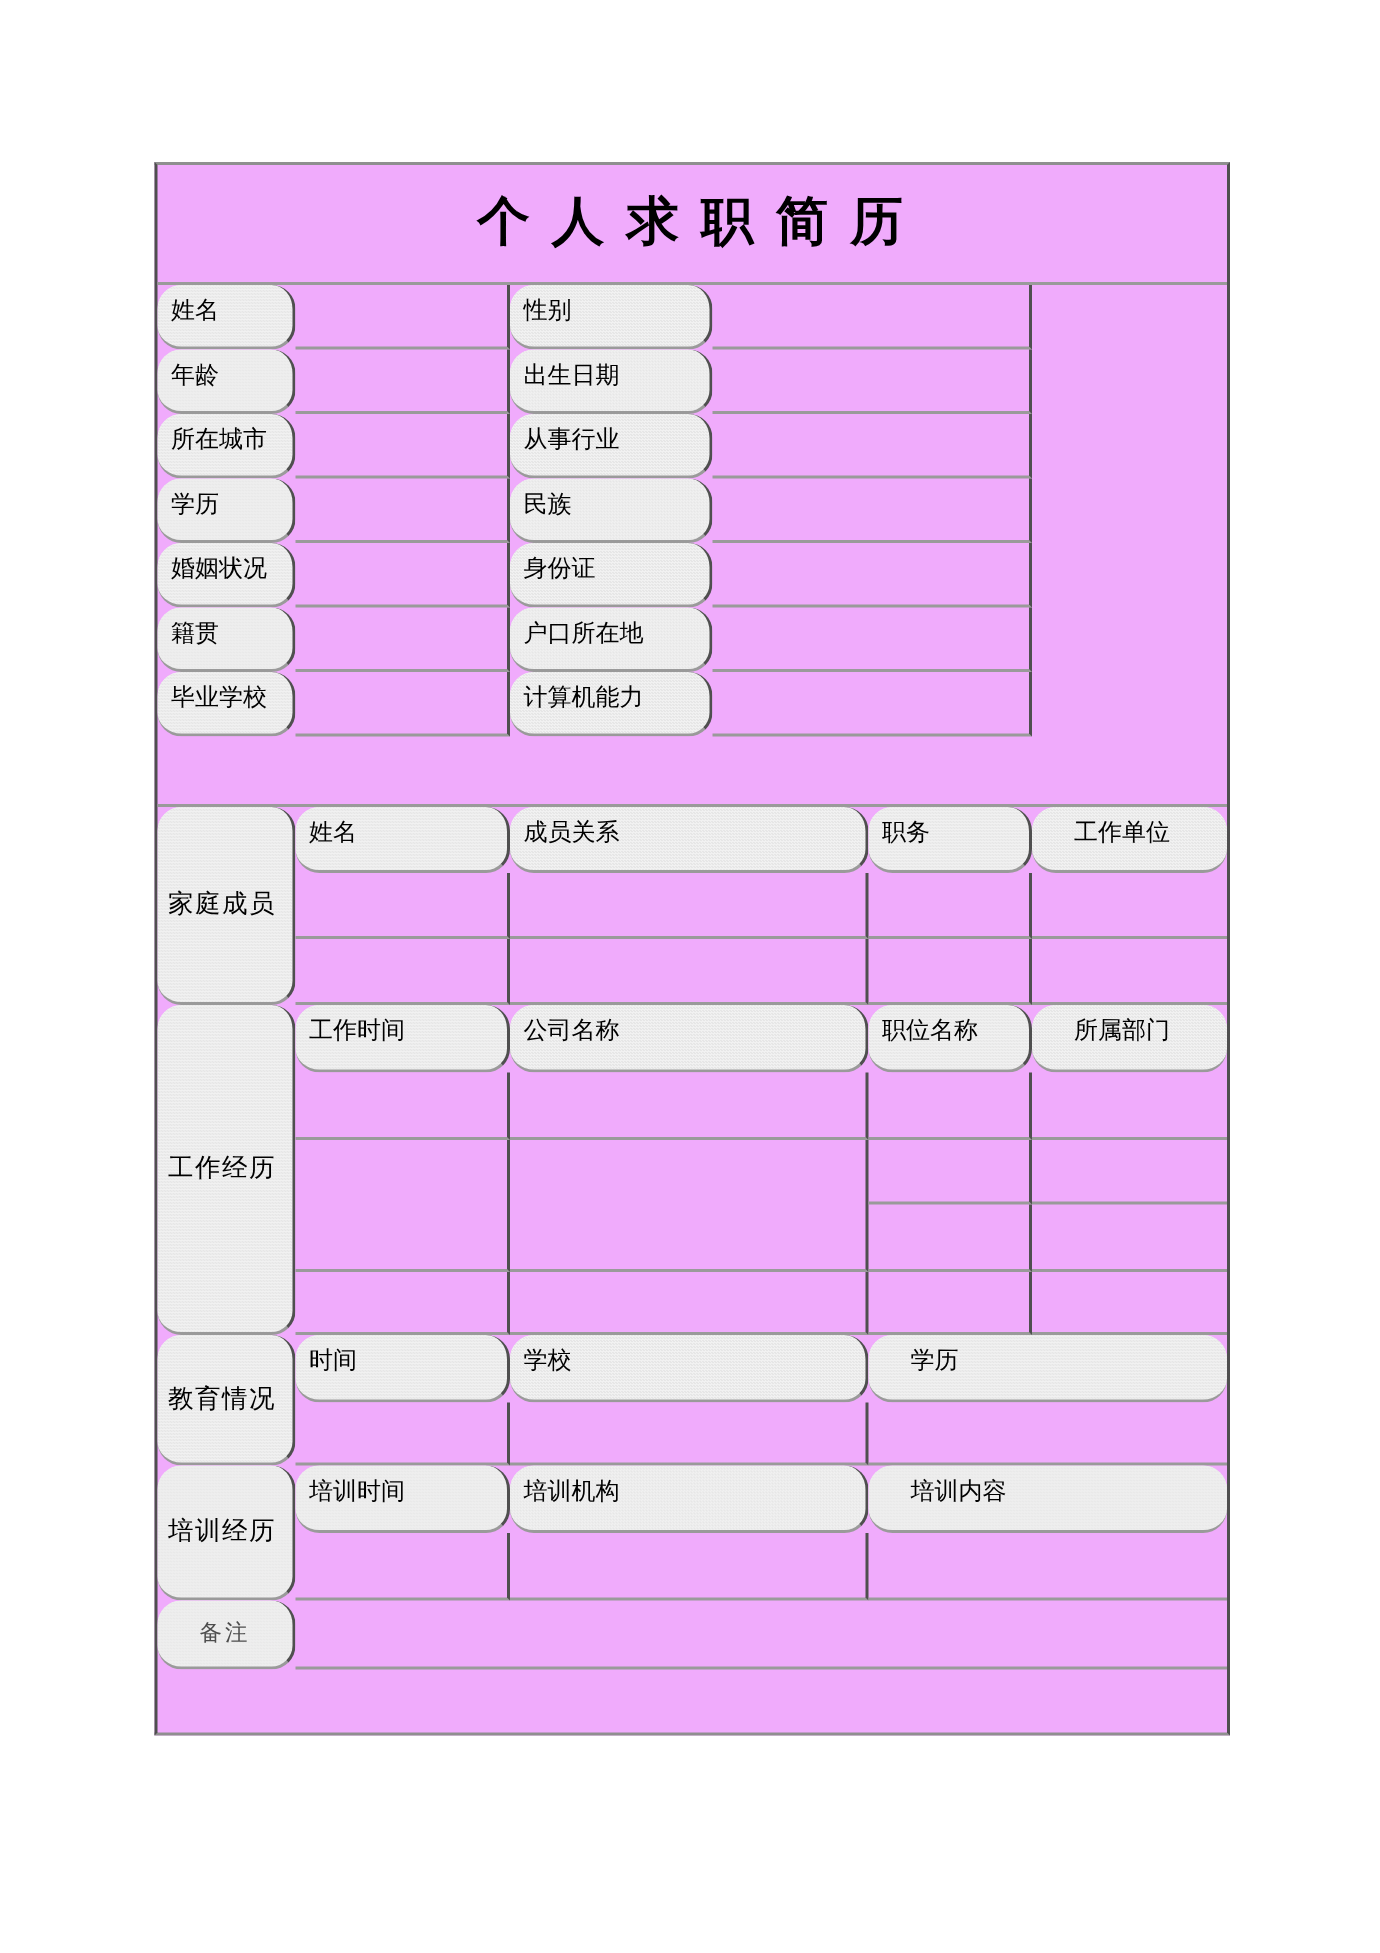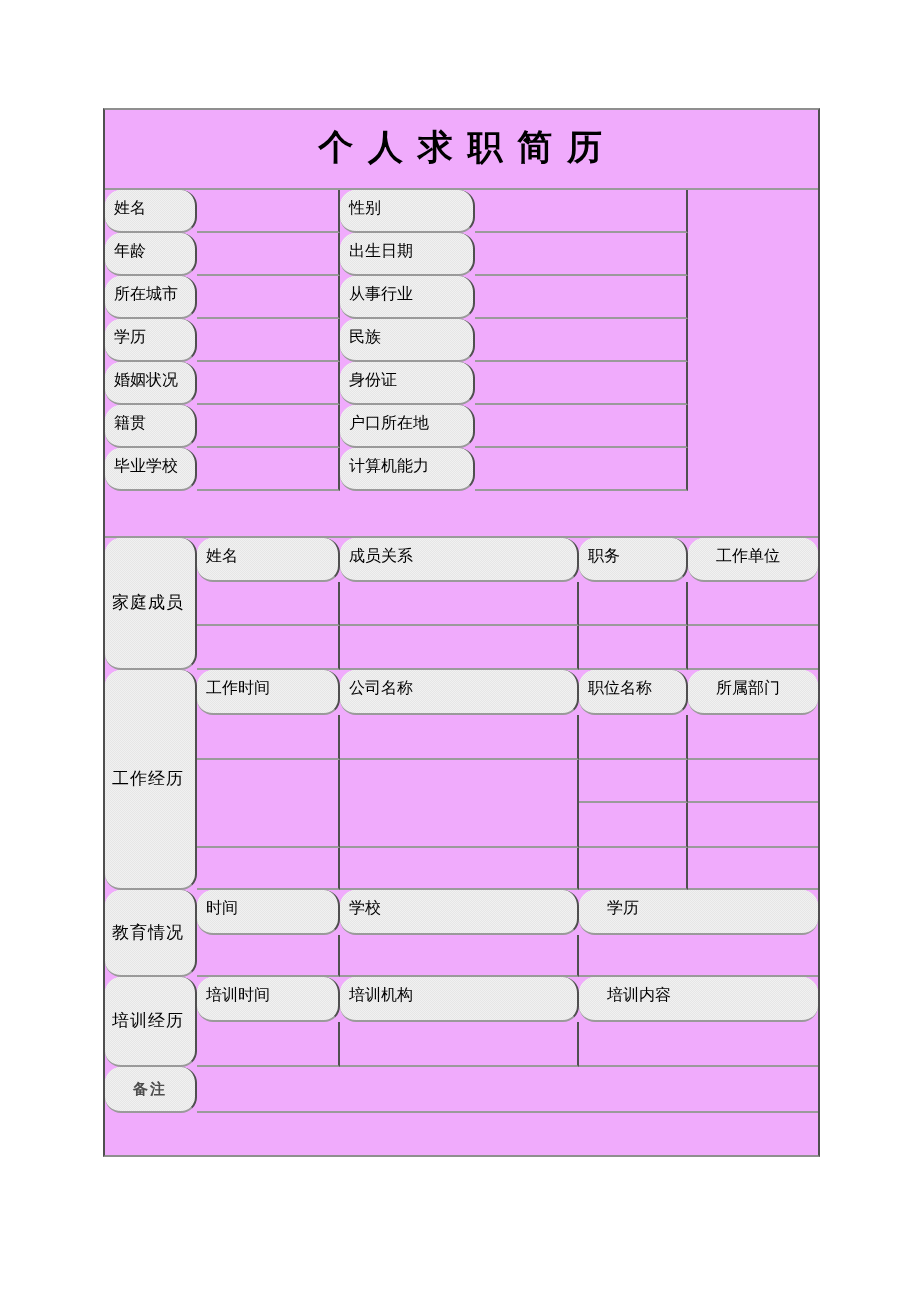--- a/index.html
+++ b/index.html
@@ -95,21 +95,20 @@
   .span2 { grid-column: 1; grid-row: 1 / span 2; }
   .tall-c1 { grid-column: 2; grid-row: 3 / span 2; }
   .tall-c2 { grid-column: 3; grid-row: 3 / span 2; }
   .remarks-label {
     justify-content: center;
     align-items: center;
     padding: 0;
     color: #4d4d4d;
     font-size: 15px;
     letter-spacing: 2px;
-    font-weight: bold;
   }
   .final-row { height: 42px; }
 </style>
 </head>
 <body>
 
 <div class="resume-table">
 
   <div class="title-row">
     <span class="title-text">个 人 求 职 简 历</span>

